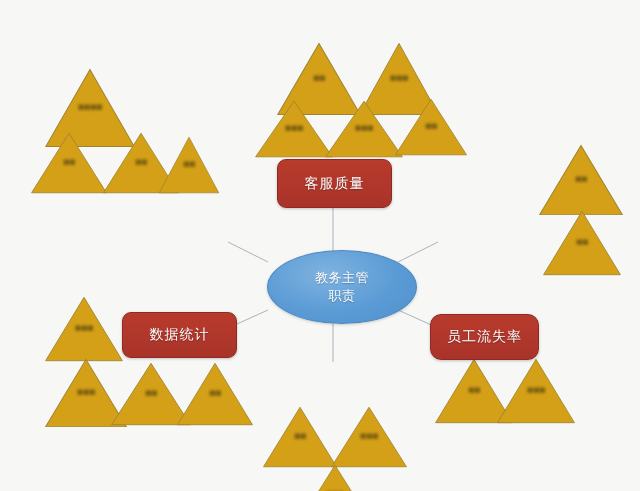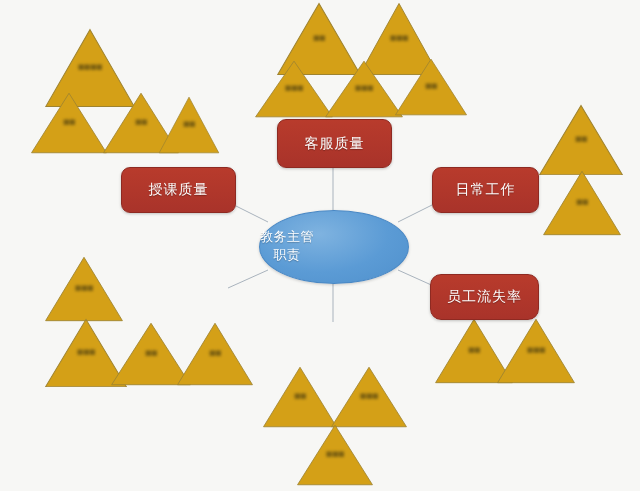--- a/index.html
+++ b/index.html
@@ -2,21 +2,21 @@
 <html><head>
 <meta charset="utf-8">
 <style>
   html,body{margin:0;padding:0;}
   body{
     width:640px;height:491px;
     background:#f7f7f5;
     font-family:"DejaVu Sans","Liberation Sans",sans-serif;
     overflow:hidden;
   }
-  #stage{position:relative;width:640px;height:348px;}
+  #stage{position:relative;width:640px;height:348px;margin-top:40px;}
 
   #edges{position:absolute;left:0;top:0;width:640px;height:491px;}
 
   
   .tri{
     position:absolute;
     display:flex;align-items:center;justify-content:center;
   }
   .tri .shape{
     position:absolute;left:0;top:0;width:100%;height:100%;
@@ -30,28 +30,27 @@
     width:52%;
     word-break:break-all;
     filter:blur(1.6px);
     opacity:.85;
     letter-spacing:-0.5px;
   }
 
   
   #center{
     position:absolute;
-    left:259px;top:210px;width:148px;height:72px;
+    left:267px;top:210px;width:148px;height:72px;
     border-radius:50%;
     background:radial-gradient(ellipse at 40% 32%, #7fb3e0 0%, #5b9bd5 55%, #4f90cc 100%);
     border:1px solid #4a88c4;
     box-shadow:0 1px 3px rgba(0,0,0,.18);
-    display:flex;align-items:center;justify-content:flex-start;
+    display:flex;align-items:center;justify-content:center;
     z-index:6;
-    font-family:Liberation Mono, monospace;
   }
   #center .ctext{
     color:#ffffff;
     font-size:13px;
     line-height:1.35;
     text-align:center;
     text-shadow:0 1px 1px rgba(0,0,0,.25);
     letter-spacing:.5px;
   }
 
@@ -212,28 +211,25 @@
     <svg class="shape" viewBox="0 0 100 100" preserveAspectRatio="none">
       <polygon points="50,2 98,98 2,98" fill="#d4a017" stroke="#9e8330" stroke-width="1.2"></polygon>
     </svg>
     <span class="tlabel">■■■</span>
   </div>
 
   <div class="node" style="left:277px;top:119px;width:113px;height:47px;">
     <span class="ntext">客服质量</span>
   </div>
 
-  <div class="node" style="left:121px;top:167px;width:113px;height:44px;">
-    <span class="ntext">授课质量</span>
-  </div>
-
-  <div class="node" style="left:432px;top:167px;width:105px;height:44px;">
-    <span class="ntext">日常工作</span>
-  </div>
-
+
+
+  <div class="node" style="left:122px;top:272px;width:113px;height:44px;">
+    <span class="ntext">数据统计</span>
+  </div>
 
   <div class="node" style="left:430px;top:274px;width:107px;height:44px;border-radius:11px;">
     <span class="ntext">员工流失率</span>
   </div>
 
 
   <div id="center">
     <span class="ctext">
       <span>教务主管</span><br>
       <span>职责</span>

